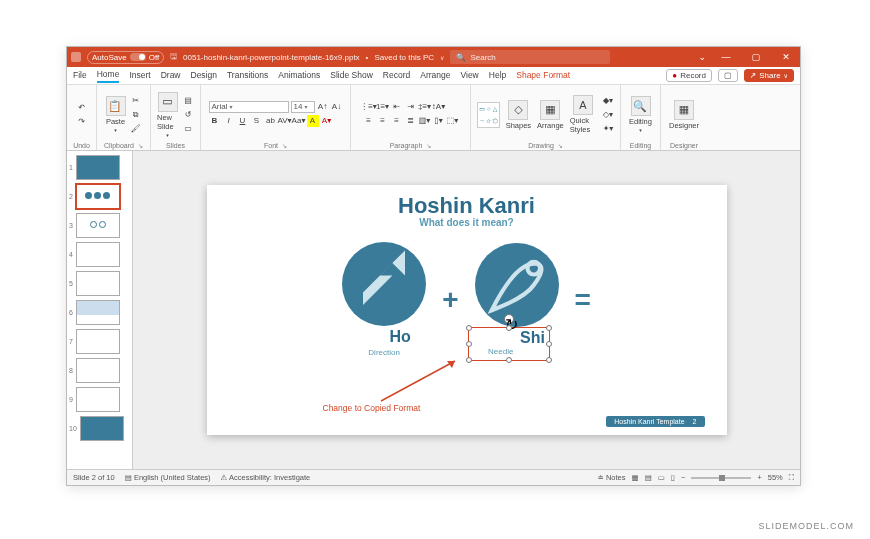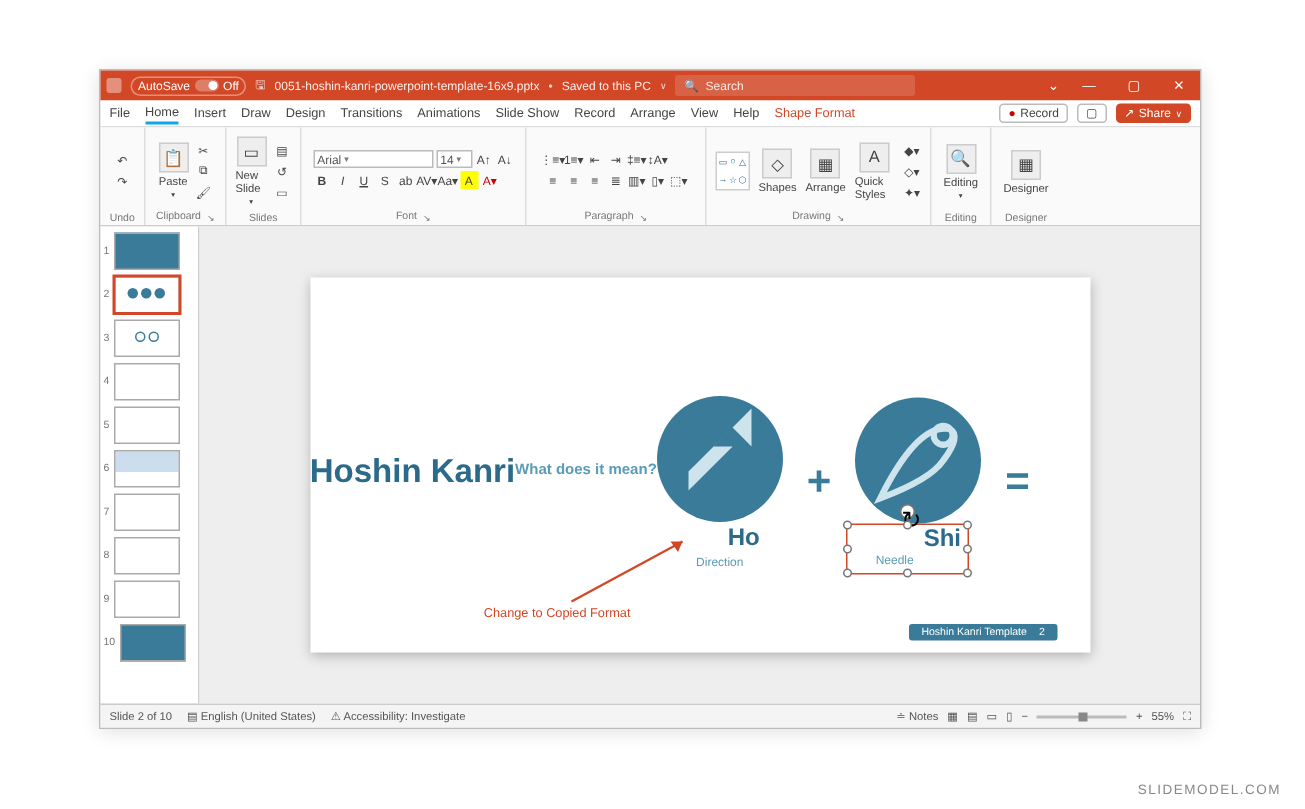--- a/index.html
+++ b/index.html
@@ -43,21 +43,21 @@
 
 
 .workspace { flex: 1; display: flex; background: #f1f1f1; overflow: hidden; }
 .thumbs { width: 66px; background: #fff; border-right: 1px solid #ccc; overflow-y: auto; padding: 4px 2px; }
 .thumb-row { display: flex; align-items: center; gap: 3px; margin-bottom: 4px; font-size: 7px; color: #777; }
 .thumb { width: 44px; height: 25px; border: 1px solid #aaa; background: #fff; font-size:5px; overflow:hidden; position:relative;}
 .thumb.sel { outline: 2px solid #d24726; outline-offset: -1px; }
 
 .canvas-area { flex: 1; display: flex; flex-direction: column; }
 .slide-zone { flex: 1; display: flex; align-items: center; justify-content: center; background: #eee; position:relative;}
-.slide { width: 520px; height: 250px; background: #fff; box-shadow: 0 2px 8px rgba(0,0,0,0.25); position: relative; display:flex; flex-direction:row; align-items:center; padding-top:8px;}
+.slide { width: 520px; height: 250px; background: #fff; box-shadow: 0 2px 8px rgba(0,0,0,0.25); position: relative; display:flex; flex-direction:column; align-items:center; padding-top:8px;}
 .slide-title { font-family: Arial; font-size: 22px; font-weight: bold; color: #2b6a8a; }
 .slide-sub { font-family: Arial; font-size: 10px; font-weight: bold; color: #5a9bb5; margin-top: -2px; }
 .triple { display: flex; align-items: center; gap: 16px; margin-top: 14px; }
 .circ { width: 84px; height: 84px; border-radius: 50%; background: #3a7b99; display:flex; align-items:center; justify-content:center; position:relative; overflow:hidden;}
 .op { font-size: 28px; font-weight: bold; color: #3a7b99; }
 .col { display:flex; flex-direction:column; align-items:center; gap:2px;}
 .word { font-family: Arial; font-size: 16px; font-weight: bold; color: #2b6a8a; padding-left: 32px; }
 .caption { font-family: Arial; font-size: 8px; color: #5a9bb5; }
 .sel-box { position:absolute; border:1px solid #d24726; }
 .handle { position:absolute; width:6px; height:6px; border:1px solid #777; background:#fff; border-radius:50%;}

